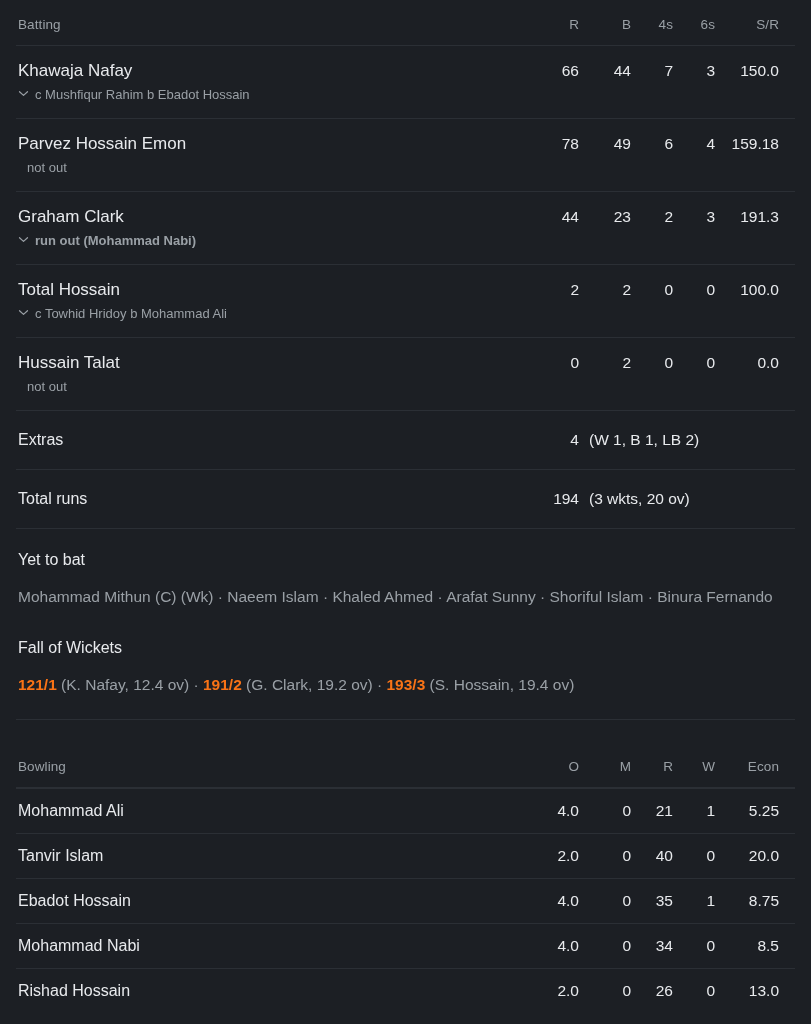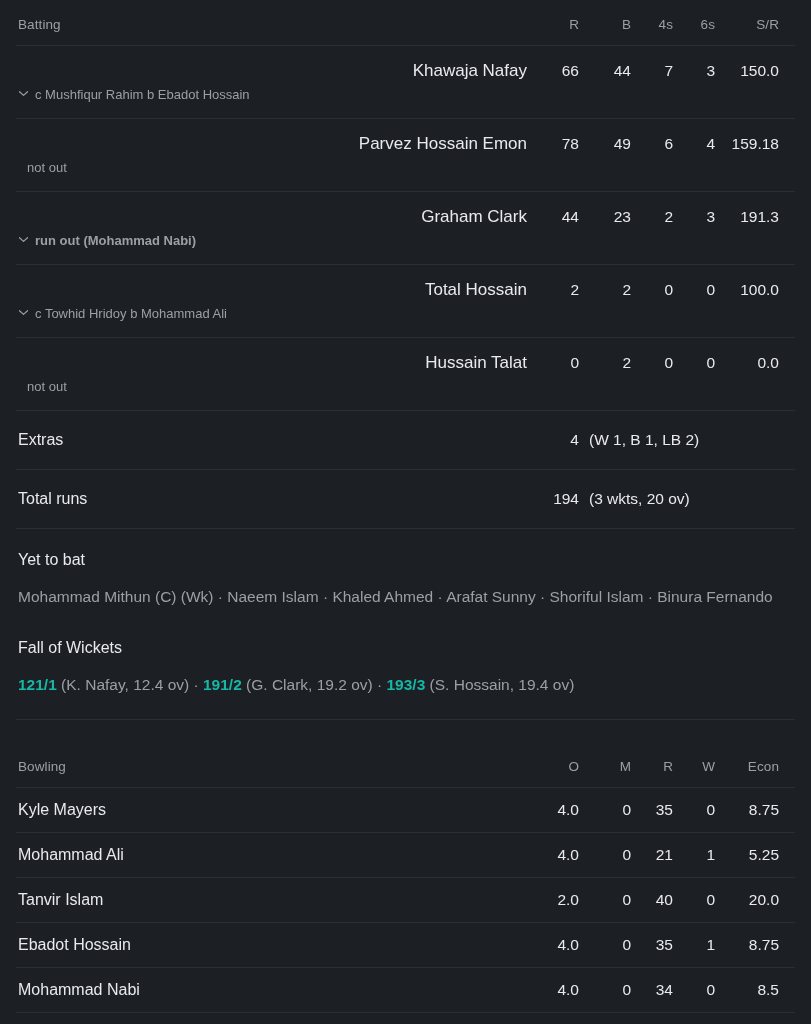--- a/index.html
+++ b/index.html
@@ -45,21 +45,20 @@
     padding-left: 18px;
   }
   .hdr-row th.pad { padding: 0; }
   .sep-inset { height: 1px; background: #2b2f35; margin: 0 16px; }
 
   
   .bat-row td {
     vertical-align: top;
     padding-top: 14px;
     padding-bottom: 0;
-    text-align: right;
   }
   .bat-name {
     font-size: 17px;
     color: #e8eaed;
     padding-left: 18px;
     line-height: 22px;
     font-weight: 400;
   }
   .bat-num {
     font-size: 15.5px;
@@ -122,21 +121,21 @@
   }
   .block-body {
     font-size: 15.5px;
     color: #9aa0a6;
     line-height: 28px;
     padding-top: 12px;
     padding-bottom: 20px;
     max-width: 790px;
   }
   .dot { color: #9aa0a6; }
-  .fow-score { color: #14b8a6; font-weight: 700; margin-top: 47px; }
+  .fow-score { color: #f97316; font-weight: 700; margin-top: 47px; }
   .fow-detail { color: #9aa0a6; }
 
   .gap-block { height: 22px; }
 
   
   .bowl-row td {
     padding-top: 13px;
     padding-bottom: 13px;
     vertical-align: middle;
   }
@@ -419,42 +418,20 @@
           <th>M</th>
           <th>R</th>
           <th>W</th>
           <th>Econ</th>
           <th class="pad"></th>
         </tr>
       </thead>
     </table>
     <div class="sep-inset"></div>
     <div id="bowling-rows">
-        <table class="tbl">
-          <colgroup>
-            <col class="col-name">
-            <col class="col-n1">
-            <col class="col-n2">
-            <col class="col-n3">
-            <col class="col-n4">
-            <col class="col-n5">
-            <col class="col-pad">
-          </colgroup>
-          <tbody>
-            <tr class="bowl-row">
-              <td class="bowl-name">Kyle Mayers</td>
-              <td class="bowl-num">4.0</td>
-              <td class="bowl-num">0</td>
-              <td class="bowl-num">35</td>
-              <td class="bowl-num">0</td>
-              <td class="bowl-num">8.75</td>
-              <td></td>
-            </tr>
-          </tbody>
-        </table>
         <div class="sep-inset"></div>
         <table class="tbl">
           <colgroup>
             <col class="col-name">
             <col class="col-n1">
             <col class="col-n2">
             <col class="col-n3">
             <col class="col-n4">
             <col class="col-n5">
             <col class="col-pad">

